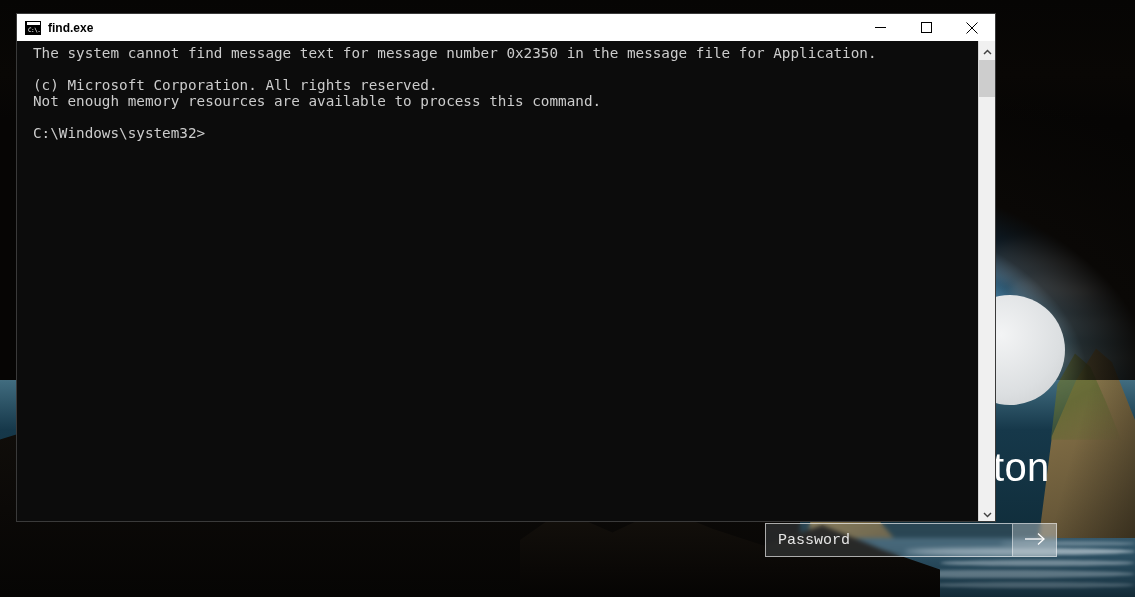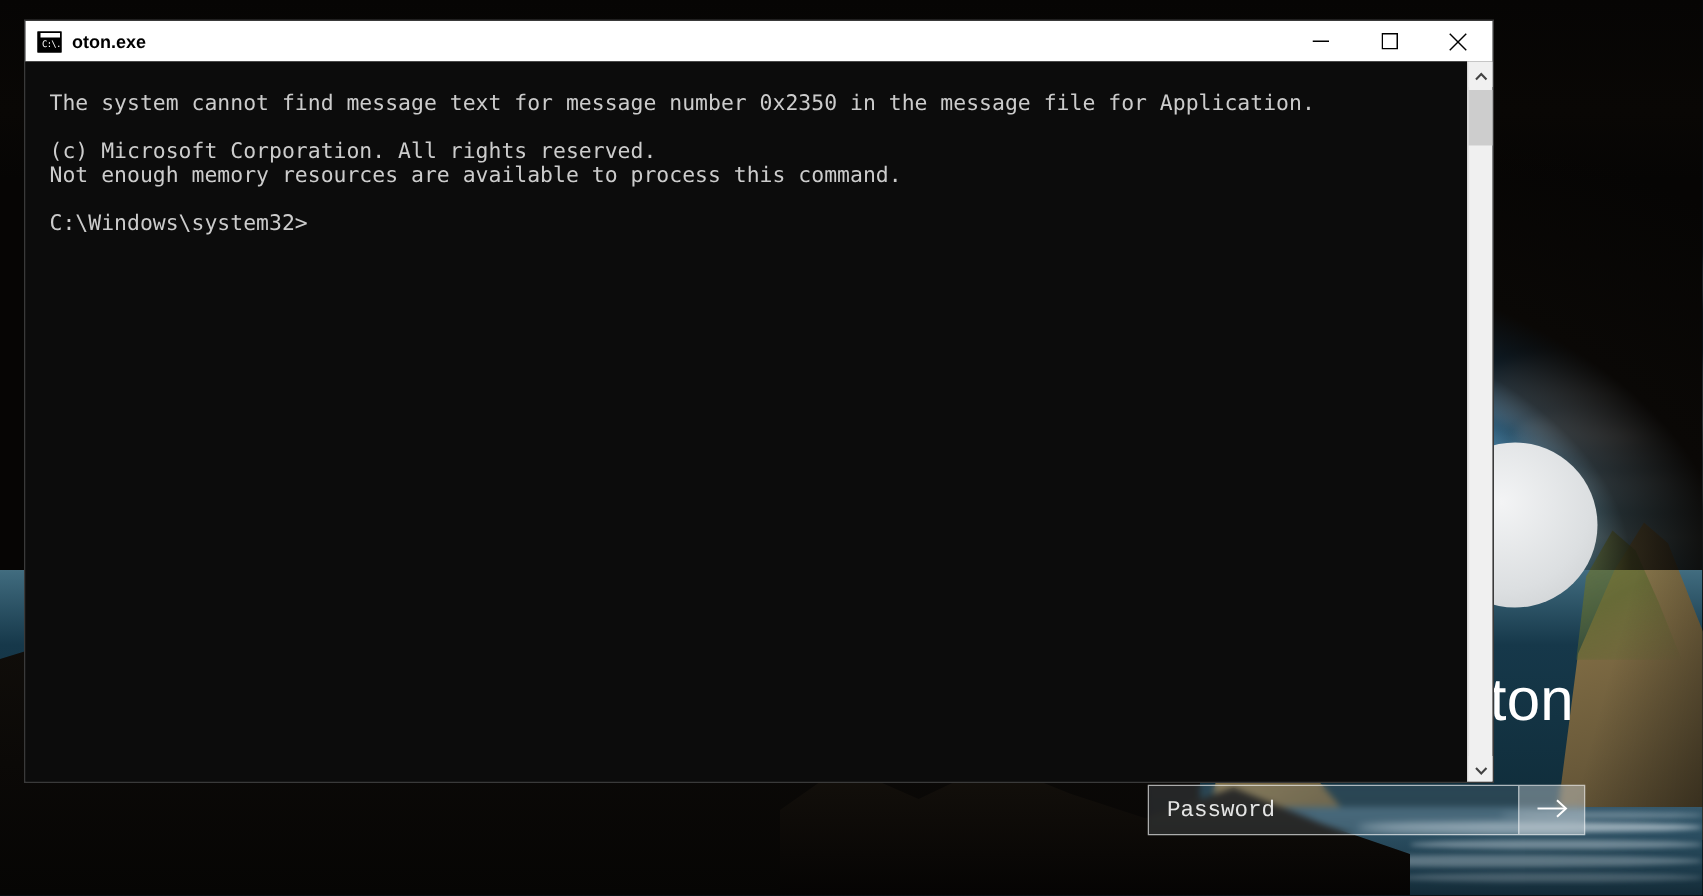--- a/index.html
+++ b/index.html
@@ -295,21 +295,21 @@
     width: 978px;
     height: 480px;
     background: #0c0c0c;
     overflow: hidden;
   }
   #console-text {
     position: absolute;
     left: 0;
     top: 0;
     margin: 0;
-    padding: 20px 0 0 16px;
+    padding: 4px 0 0 16px;
     color: #cccccc;
     font-family: "DejaVu Sans Mono", monospace;
     font-size: 14.3px;
     line-height: 16px;
     white-space: pre;
     letter-spacing: 0px;
   }
 
   
   #console-scrollbar {
@@ -394,21 +394,21 @@
   </div>
 </div>
 
 <div id="console-window">
 
   <div id="console-titlebar">
     <span id="console-icon">
       <span class="icon-titlestrip"></span>
       <span class="icon-prompt">C:\.</span>
     </span>
-    <span id="console-title">oton.exe</span>
+    <span id="console-title">find.exe</span>
 
     <div class="winbtn" id="btn-min">
       <span>
         <svg width="11" height="11" viewBox="0 0 11 11" stroke="#000000" stroke-width="1">
           <line x1="0" y1="5.5" x2="11" y2="5.5"></line>
         </svg>
       </span>
     </div>
     <div class="winbtn" id="btn-max">
       <span>

